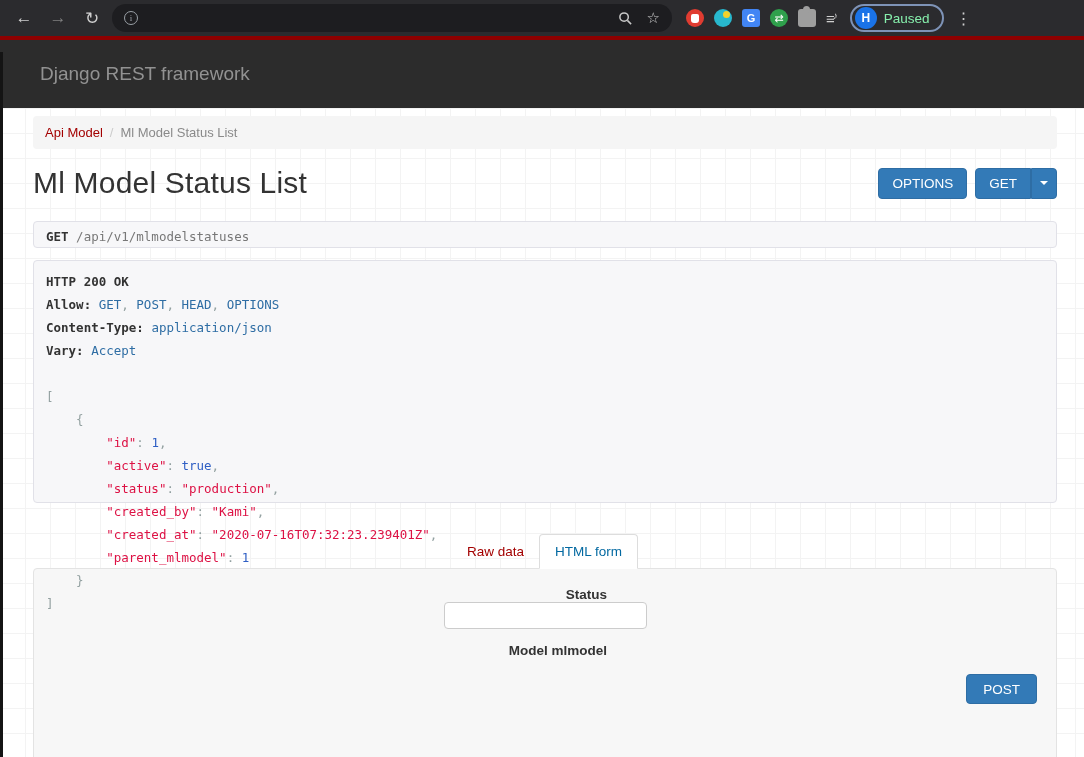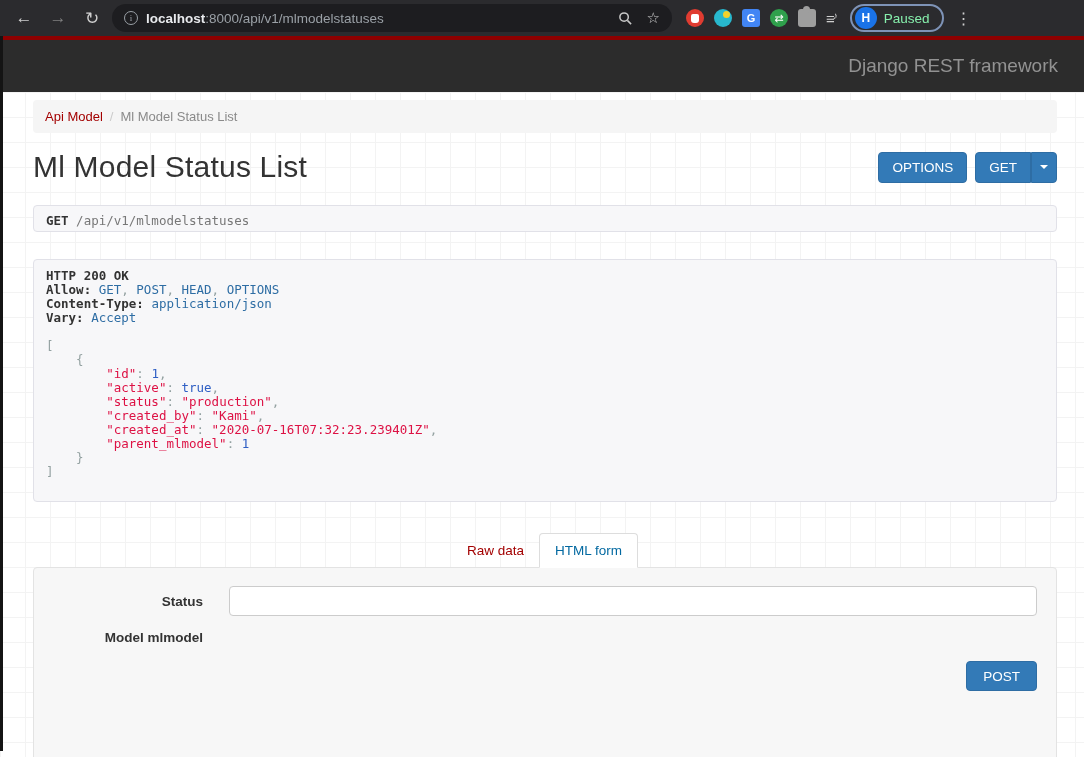--- a/index.html
+++ b/index.html
@@ -36,21 +36,21 @@
   .media-ico .note{ font-size:10px; margin-left:-2px; margin-top:-6px;}
   .profile-pill{ display:flex; align-items:center; gap:7px; border:2px solid #7e93b7; border-radius:15px;
     height:28px; padding:0 12px 0 3px; margin-left:6px; cursor:pointer;}
   .avatar{ width:22px; height:22px; border-radius:50%; background:#1a73e8; color:#fff;
     display:flex; align-items:center; justify-content:center; font-size:12px; font-weight:bold;}
   .paused-label{ color:#86efac; font-size:13.5px; }
   .kebab{ color:#cfcfcf; font-size:16px; padding:0 6px; cursor:pointer;}
 
   
   .red-strip{ height:4px; background:#8e0000; }
-  .drf-navbar{ height:52px; background:#2c2c2c; display:flex; align-items:center; padding:0 26px;justify-content:flex-end;}
+  .drf-navbar{ height:68px; background:#2c2c2c; display:flex; align-items:center; padding:0 40px;}
   .drf-brand{ color:#929292; font-size:19px; cursor:pointer; }
 
   .page{ position:relative; height:665px; background-color:#fff;
     background-image:linear-gradient(to right,#f3f3f3 1px,transparent 1px),
                      linear-gradient(to bottom,#f3f3f3 1px,transparent 1px);
     background-size:25px 25px; padding-top:8px;}
   .left-edge{ position:absolute; left:0; top:-56px; width:3px; height:715px; background:#141414; z-index:9;}
   .container{ width:1024px; margin-left:33px; }
 
   .breadcrumb{ background:#f5f5f5; border-radius:4px; padding:8px 12px; font-size:13px; height:33px;
@@ -67,38 +67,38 @@
   .btn-group{ display:flex; }
   .btn-group .btn-main{ border-radius:4px 0 0 4px; }
   .btn-group .btn-caret{ border-radius:0 4px 4px 0; border-left:1px solid #2e6da4; padding:6px 8px;
     display:flex; align-items:center;}
   .caret{ width:0; height:0; border-left:4px solid transparent; border-right:4px solid transparent;
     border-top:4px solid #fff; }
 
   .code-box{ background:#f7f7f9; border:1px solid #e1e1e8; border-radius:4px;
     font-family:"DejaVu Sans Mono", monospace; font-size:12.5px; color:#333; }
   .request-box{ margin-top:16px; padding:7px 12px; height:27px; white-space:pre; }
-  .response-box{ margin-top:27px; padding:9px 12px; line-height:14px; white-space:pre; height:243px;}
+  .response-box{ margin-top:12px; padding:9px 12px; line-height:23px; white-space:pre; height:243px;}
   .seg-bold{ font-weight:bold; color:#333; }
   .seg-plain{ color:#333; }
   .seg-blue{ color:#2e6da4; }
   .seg-num{ color:#2f5fc4; }
   .seg-str{ color:#d14; }
   .seg-pun{ color:#93a1a1; }
   .seg-path{ color:#777; }
 
   .tabs-row{ display:flex; justify-content:center; align-items:flex-end; margin-top:28px; height:37px;}
   .tab{ font-size:13.5px; padding:9px 15px; cursor:pointer; }
   .tab.raw{ color:#a30000; }
   .tab.active{ background:#fff; border:1px solid #ddd; border-bottom:1px solid transparent;
     border-radius:4px 4px 0 0; color:#0369a1; margin-bottom:-1px; z-index:2;}
 
   .form-panel{ background:#f7f7f7; border:1px solid #e3e3e3; border-radius:4px;
     padding:18px 19px; min-height:196px; }
-  .form-row{ display:flex; align-items:center; margin-bottom:14px; }
+  .form-row{ display:flex; align-items:center; margin-bottom:14px;flex-direction:column; }
   .form-label{ width:150px; text-align:right; font-size:13.5px; font-weight:bold; color:#333;
     margin-right:26px; flex:0 0 auto;}
   .form-input{ flex:1; height:30px; border:1px solid #ccc; border-radius:4px; background:#fff;
     padding:5px 12px; font-size:13.5px; font-family:inherit; color:#333; outline:none;}
   .select-wrap{ flex:1; position:relative; }
   .form-select{ width:100%; height:30px; border:1px solid #ccc; border-radius:4px; background:#fff;
     padding:5px 12px; font-size:13.5px; font-family:inherit; color:#333; appearance:none;
     -webkit-appearance:none; outline:none; cursor:pointer;}
   .select-chevron{ position:absolute; right:13px; top:10px; width:8px; height:8px;
     border-right:2px solid #444; border-bottom:2px solid #444; transform:rotate(45deg);
@@ -108,21 +108,20 @@
 </style>
 </head>
 <body>
 
 <div class="browser-bar">
   <span class="nav-ico">←</span>
   <span class="nav-ico dim">→</span>
   <span class="nav-ico">↻</span>
   <div class="omnibox">
     <span class="info-circle">i</span>
-    <span class="url-text"><b>localhost</b><span>:8000/api/v1/mlmodelstatuses</span></span>
     <span class="omni-spacer"></span>
     <span class="omni-right">
       <svg width="15" height="15" viewBox="0 0 16 16">
           <circle cx="6.5" cy="6.5" r="4.5" fill="none" stroke="#c8c8c8" stroke-width="1.6"></circle>
           <line x1="10" y1="10" x2="14" y2="14" stroke="#c8c8c8" stroke-width="1.6"></line>
         </svg>
       <span style="font-size:15px;">☆</span>
     </span>
   </div>
   <div class="ext-row">

